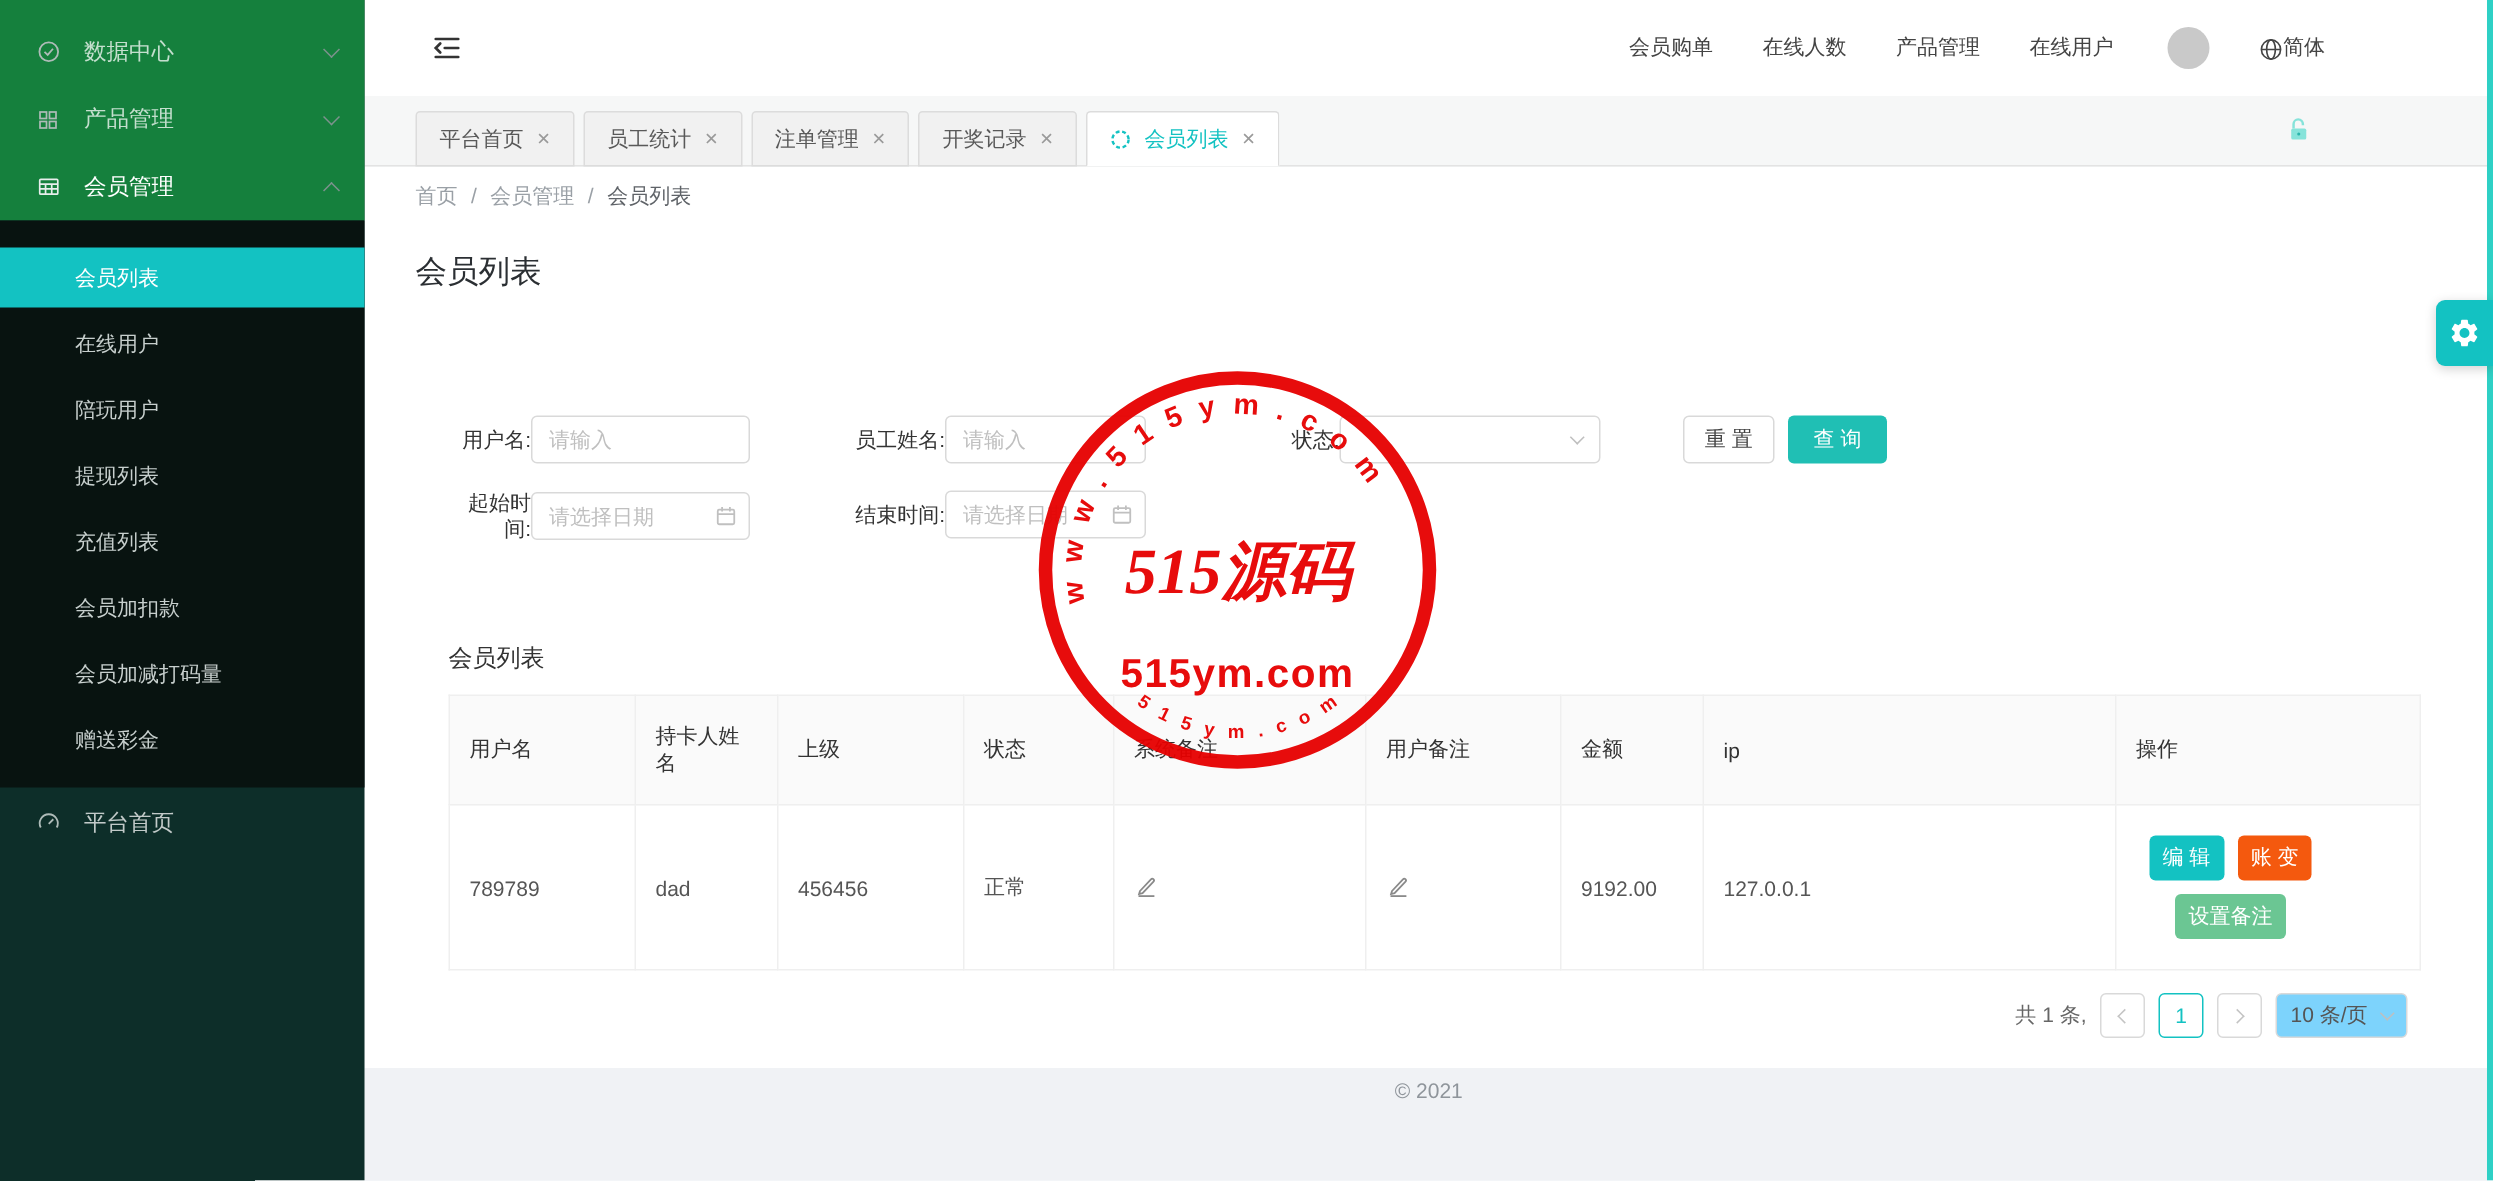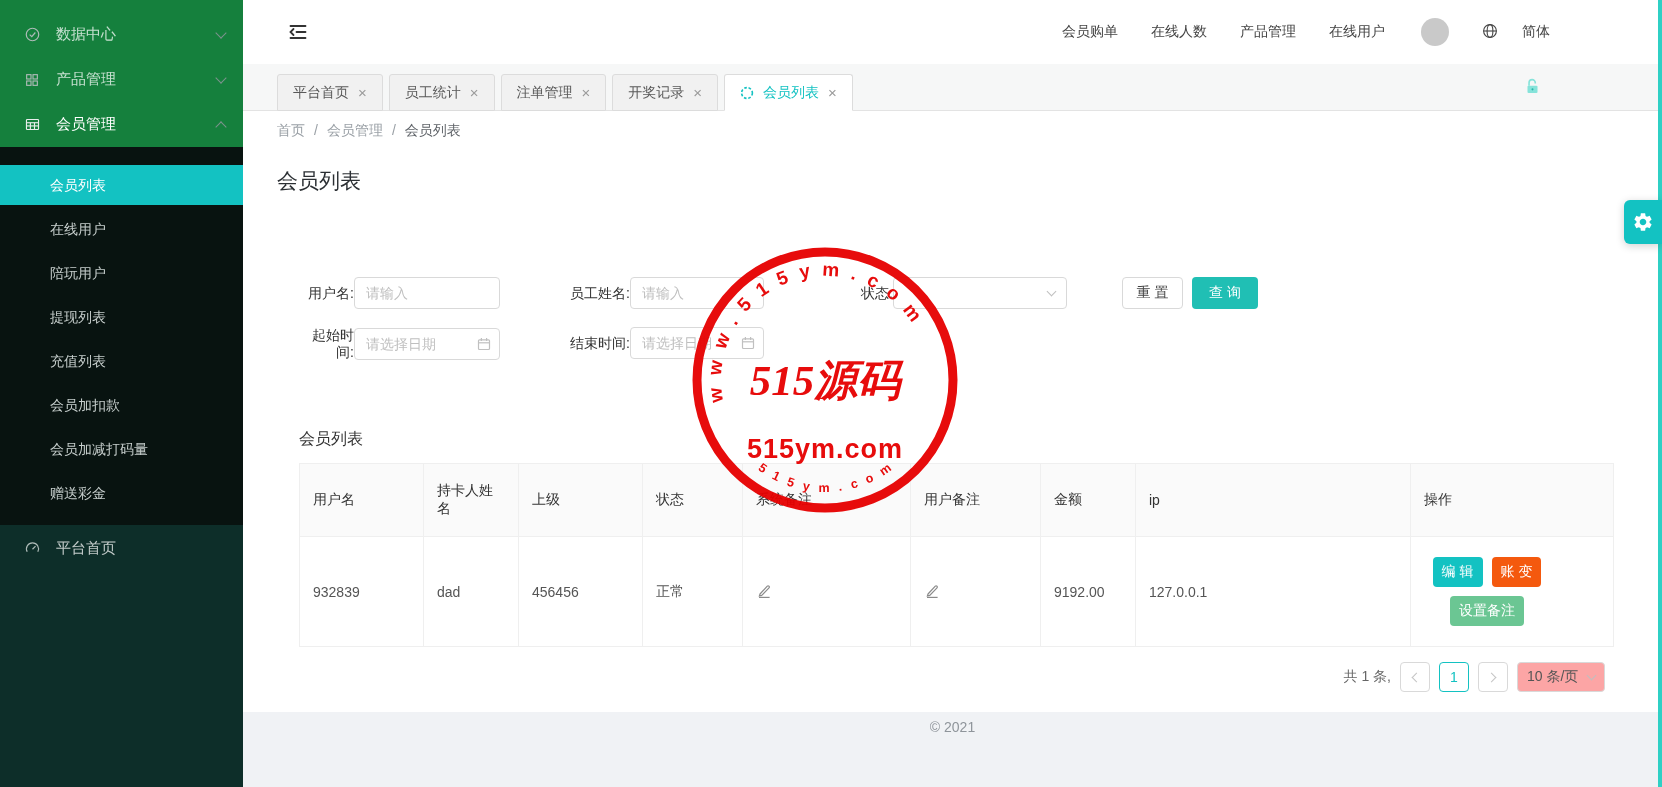--- a/index.html
+++ b/index.html
@@ -22,21 +22,21 @@
   .submenu { background:#081310; padding:14px 0 8px 0; }
   .sub-item { height:40px; margin:4px 0; line-height:40px; padding-left:50px; color:#c7cfcd; font-size:14px; cursor:pointer; }
   .sub-item.active { background:#13c2c2; color:#fff; }
   
   .main { position:absolute; left:243px; top:0; width:1419px; height:787px; }
   .topbar { height:64px; background:#fff; display:flex; align-items:center; padding:0 112px 0 45px; }
   .fold-btn { cursor:pointer; display:flex; }
   .topbar-right { margin-left:auto; display:flex; align-items:center; gap:33px; font-size:14px; color:#444; }
   .tb-link { cursor:pointer; }
   .avatar { width:28px; height:28px; border-radius:50%; background:#c9c9c9; margin-left:3px; cursor:pointer; }
-  .lang { display:flex; align-items:flex-start; gap:24px; cursor:pointer; }
+  .lang { display:flex; align-items:flex-end; gap:0; cursor:pointer; }
   .tabbar { height:47px; background:#f6f7f7; border-bottom:1px solid #e3e3e3; display:flex; align-items:flex-end; padding-left:34px; position:relative; }
   .tab { height:37px; background:#f1f1f1; border:1px solid #dcdcdc; border-radius:3px 3px 0 0; display:flex; align-items:center; gap:9px; padding:0 15px; margin-right:6px; margin-bottom:-1px; font-size:14px; color:#595959; cursor:pointer; white-space:nowrap; }
   .tab.active { background:#fff; color:#13c2c2; border-bottom-color:#fff; }
   .tab .x { color:#9a9a9a; font-size:15px; line-height:1; cursor:pointer; }
   .lock-wrap { position:absolute; right:120px; top:13px; cursor:pointer; }
   .content { background:#fff; padding:11px 49px 20px 34px; min-height:601px; }
   .breadcrumb { font-size:14px; color:#9aa0a6; display:flex; gap:9px; }
   .crumb { cursor:pointer; }
   .crumb-last { color:#5f6368; }
   .page-title { font-size:21px; color:#2b2f33; font-weight:500; margin-top:27px; }
@@ -68,21 +68,21 @@
   .abtn { height:30px; padding:0 9px; border-radius:4px; color:#fff; font-size:14px; display:flex; align-items:center; cursor:pointer; white-space:nowrap; }
   .abtn.edit { background:#13c2c2; }
   .abtn.change { background:#f4590e; }
   .abtn.note { background:#6bc693; }
   
   .pager { display:flex; align-items:center; justify-content:flex-end; gap:9px; margin:15px 8px 0 0; font-size:14px; color:#666; }
   .pg-btn { width:30px; height:30px; border:1px solid #d9d9d9; border-radius:4px; background:#fff; display:flex; align-items:center; justify-content:center; cursor:pointer; }
   .pg-cur { border-color:#13c2c2; color:#13c2c2; }
   .chev-l { width:7px; height:7px; border-left:1.6px solid #c4c4c4; border-bottom:1.6px solid #c4c4c4; transform:rotate(45deg); margin-left:3px; }
   .chev-r { width:7px; height:7px; border-right:1.6px solid #c4c4c4; border-top:1.6px solid #c4c4c4; transform:rotate(45deg); margin-right:3px; }
-  .pg-size { width:88px; height:30px; border:1px solid #d9d9d9; border-radius:4px; background:#fca5a5; display:flex; align-items:center; justify-content:space-between; padding:0 9px; color:#555; cursor:pointer; }
+  .pg-size { width:88px; height:30px; border:1px solid #d9d9d9; border-radius:4px; background:#7dd3fc; display:flex; align-items:center; justify-content:space-between; padding:0 9px; color:#555; cursor:pointer; }
   .footer { height:85px; background:#f0f2f5; text-align:center; color:#8f959b; font-size:14px; padding-top:7px; }
   
   .edge-strip { position:absolute; right:0; top:0; width:4px; height:787px; background:#2fd0c5; z-index:55; }
   .gear-btn { position:absolute; right:0; top:200px; width:38px; height:44px; background:#13c2c2; border-radius:6px 0 0 6px; display:flex; align-items:center; justify-content:center; z-index:60; cursor:pointer; box-shadow:0 2px 8px rgba(0,0,0,.18); }
   .stamp { position:absolute; left:690px; top:245px; width:270px; height:270px; z-index:40; pointer-events:none; opacity:.95; }
 </style>
 </head>
 <body>
 
 <div class="sidebar">
@@ -289,21 +289,21 @@
           <th>状态</th>
           <th>系统备注</th>
           <th>用户备注</th>
           <th>金额</th>
           <th>ip</th>
           <th>操作</th>
         </tr>
       </thead>
       <tbody>
         <tr>
-          <td>932839</td>
+          <td>789789</td>
           <td>dad</td>
           <td>456456</td>
           <td>正常</td>
           <td>
             <span class="edit-ic">
               <svg width="16" height="16" viewBox="0 0 16 16" fill="none" stroke="#8a8a8a" stroke-width="1.2">
                 <path d="M4,12 L11.3,4.2 a1.15,1.15 0 0 1 1.7,1.6 L5.7,13.4 L3.4,14 z"></path>
                 <line x1="3" y1="15.4" x2="13.6" y2="15.4"></line>
               </svg>
             </span>

